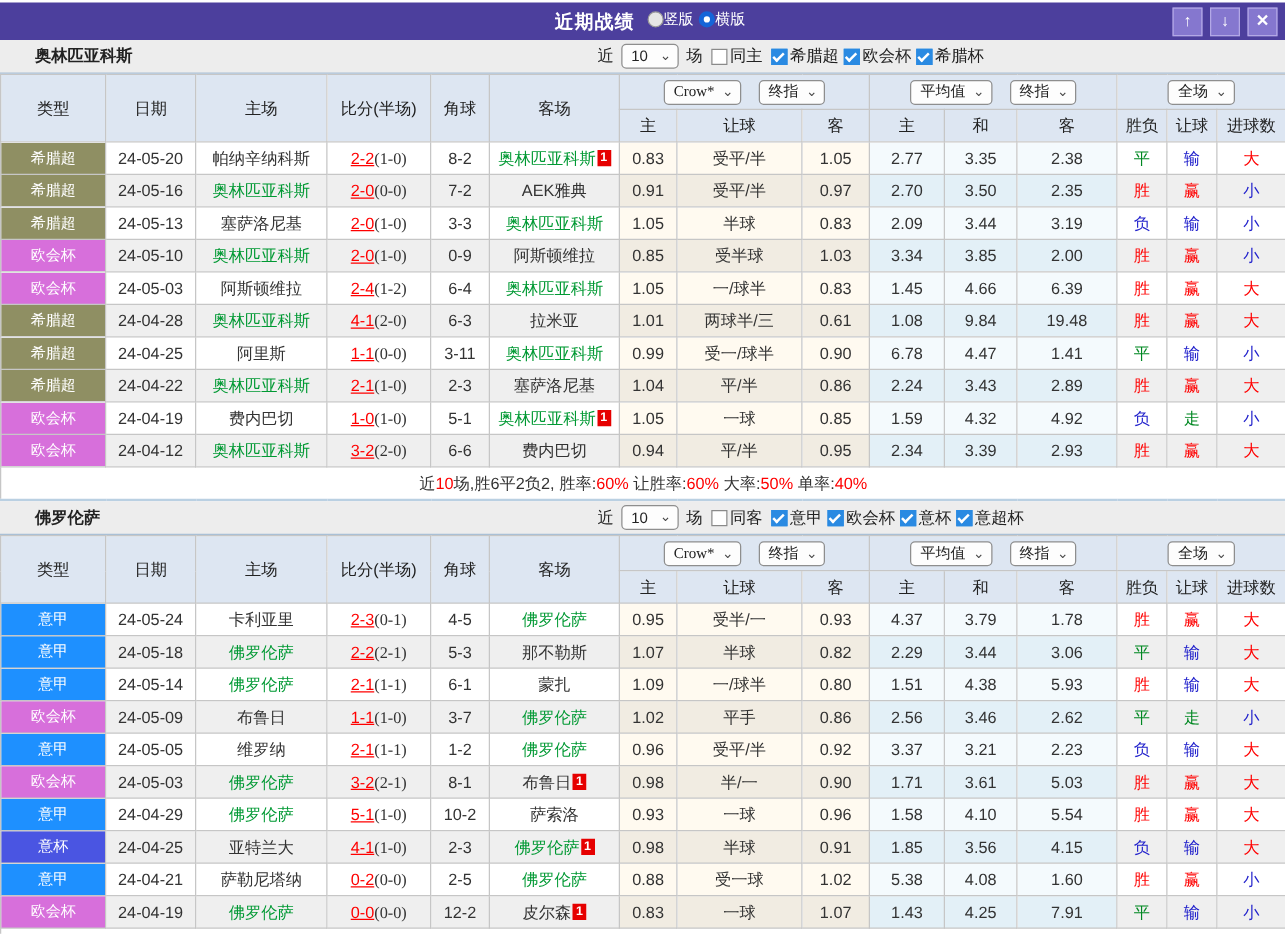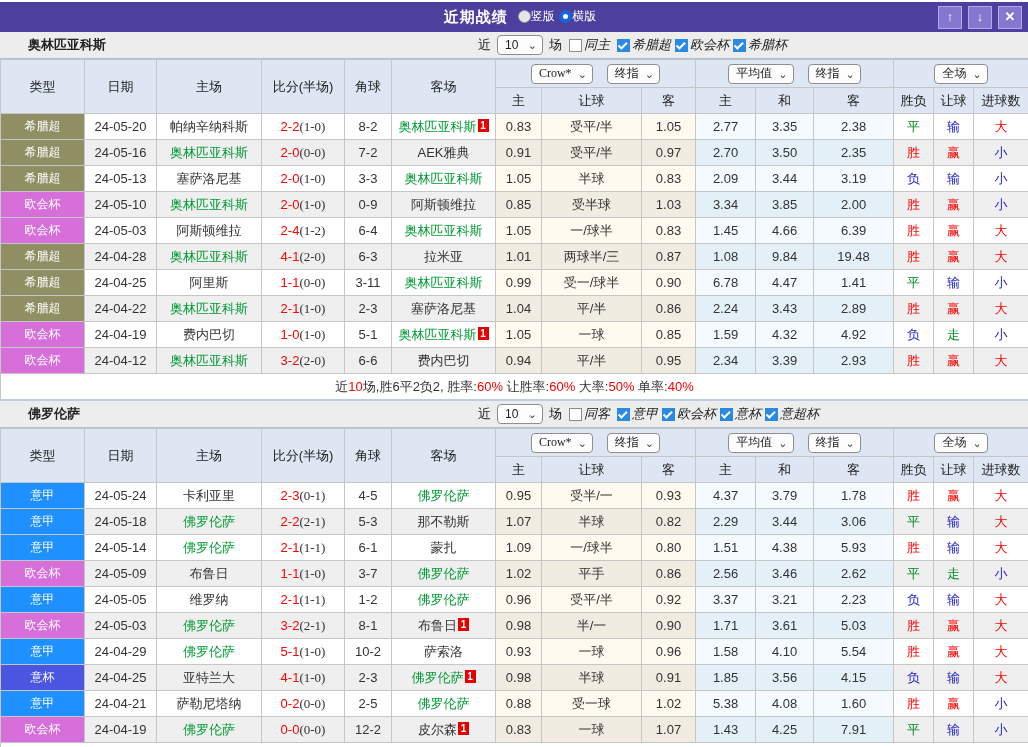--- a/index.html
+++ b/index.html
@@ -16,42 +16,42 @@
   .tb-buttons { margin-left:auto; display:flex; gap:6px; padding-right:6px; position:relative; }
   .tb-btn { width:24px; height:23px; background:#8577cf; border:1px solid #b3a8e6; color:#fff; font-size:13px; font-weight:bold; line-height:20px; text-align:center; cursor:pointer; }
 
   
   .section-header { height:27px; background:#ededed; border-bottom:1px solid #a9c0d6; position:relative; display:flex; align-items:center; }
   .team-name { margin-left:28px; font-weight:bold; font-size:13px; color:#222; }
   .filter { position:absolute; left:478px; top:0; height:100%; display:flex; align-items:center; gap:3px; font-size:13px; color:#222; }
   .selectbox { display:inline-flex; align-items:center; justify-content:space-between; border:1px solid #8e8e8e; border-radius:4px; background:#fdfdfd; height:20px; padding:0 5px 0 7px; font-size:12px; color:#222; cursor:pointer; gap:6px; white-space:nowrap; }
   .chev { font-size:11px; color:#444; line-height:10px; }
   .count-sel { width:46px; margin:0 3px; }
-  .chk { display:inline-flex; align-items:center; gap:2px; cursor:pointer; margin-left:4px;font-style:italic; }
+  .chk { display:inline-flex; align-items:center; gap:2px; cursor:pointer; margin-left:4px; }
   .box { width:13px; height:13px; border:1px solid #8a8a8a; background:#fff; display:inline-flex; align-items:center; justify-content:center; }
   .box.checked { background:#2a8ae2; border-color:#2a8ae2; }
   .box.checked::after { content:""; width:7px; height:3px; border-left:2px solid #fff; border-bottom:2px solid #fff; transform:rotate(-45deg) translate(0,-1px); display:block; }
   .leagues { display:inline-flex; align-items:center; }
 
   
   table.grid { width:1028px; border-collapse:collapse; table-layout:fixed; font-size:13px; color:#333; }
   .grid th, .grid td { border:1px solid #c6c6c6; text-align:center; padding:0; height:25px; line-height:25px; white-space:nowrap; overflow:hidden; }
   .grid thead th { background:#dde6f2; font-weight:normal; color:#222; }
   .grid thead tr.hA th { height:28px; }
   .grid thead tr.hB th { height:25px; }
   .selwrap { display:flex; justify-content:center; align-items:center; gap:14px;font-family:Liberation Serif, serif; }
   tbody td { background:#fff; }
   tbody tr:nth-child(even) td { background:#efefef; }
   tbody td.crow { background:#fffaf0; }
   tbody tr:nth-child(even) td.crow { background:#f1ece2; }
   tbody td.avg { background:#f4fafd; }
   tbody tr:nth-child(even) td.avg { background:#e3f0f7; }
   td.type { color:#fff; font-size:12px; }
   .g { color:#009933; }
-  .ft { color:#ff0000; }
+  .ft { color:#ff0000;text-decoration:underline; }
   .ht { color:#333;font-family:Liberation Serif, serif; }
   .card { display:inline-block; background:#e60000; color:#fff; font-size:10px; font-weight:bold; width:11px; height:13px; line-height:13px; margin-left:1px; vertical-align:2px; text-align:center; }
   .c-r { color:#ff0000; } .c-g { color:#008822; } .c-b { color:#2222cc; }
   td.summary { height:25px; border-bottom:2px solid #bad0e2; background:#fff; }
   td.summary span { color:#333; }
   td.summary span.red { color:#ff0000; }
 </style>
 </head>
 <body>
 
@@ -274,21 +274,21 @@
 
   <tr>
     <td class="type" style="background: rgb(143, 143, 99);">希腊超</td>
     <td class="date">24-04-28</td>
     <td class="team home"><span class="tname g">奥林匹亚科斯</span></td>
     <td class="score"><span class="ft">4-1</span><span class="ht">(2-0)</span></td>
     <td class="corner">6-3</td>
     <td class="team away"><span class="tname">拉米亚</span></td>
     <td class="crow">1.01</td>
     <td class="crow">两球半/三</td>
-    <td class="crow">0.87</td>
+    <td class="crow">0.61</td>
     <td class="avg">1.08</td>
     <td class="avg">9.84</td>
     <td class="avg">19.48</td>
     <td class="res c-r">胜</td>
     <td class="res c-r">赢</td>
     <td class="res c-r">大</td>
   </tr>
 
   <tr>
     <td class="type" style="background: rgb(143, 143, 99);">希腊超</td>

